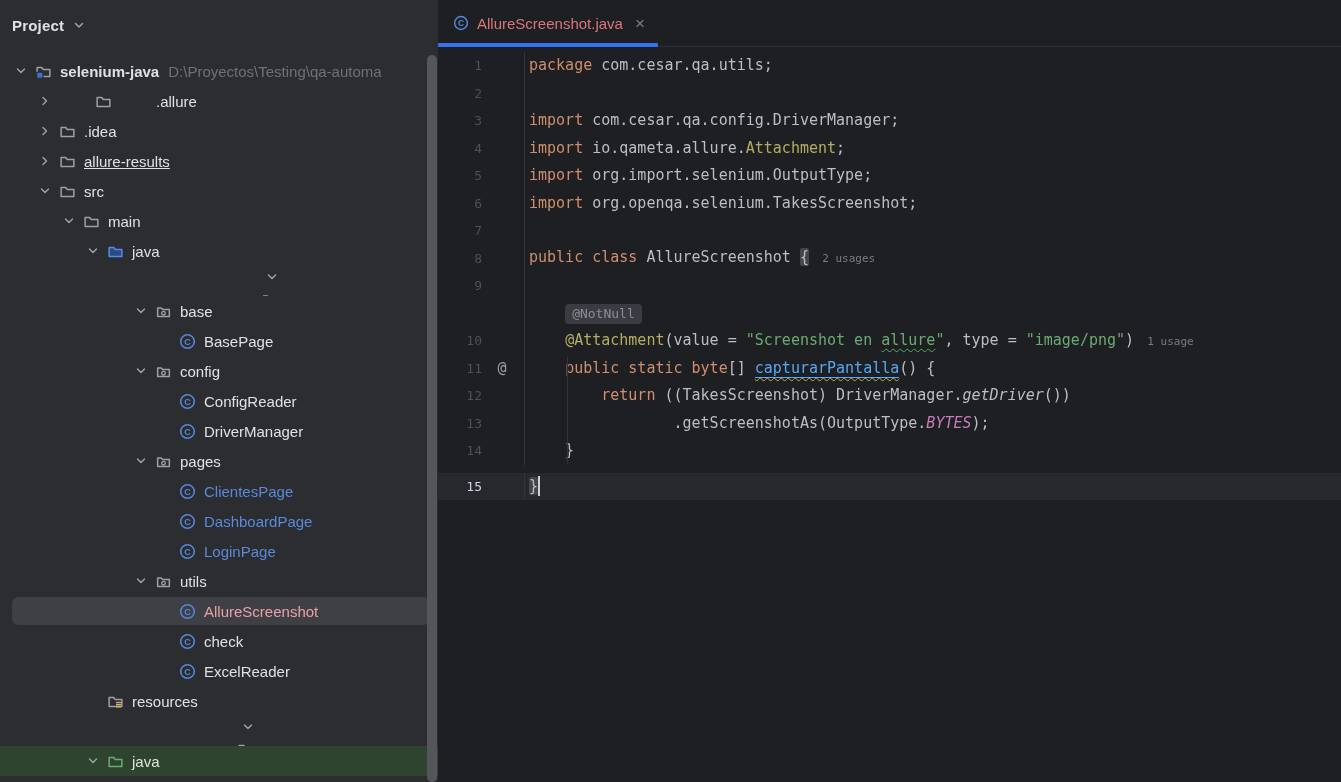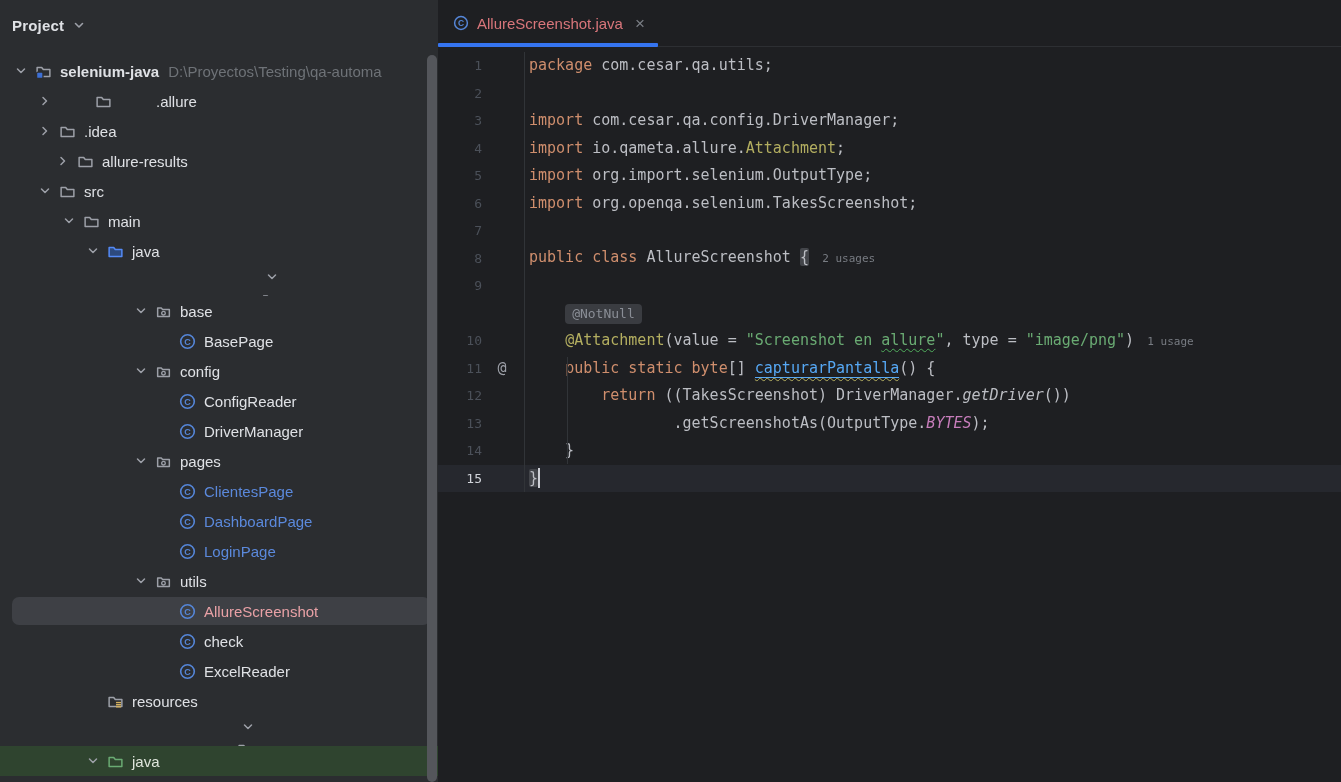--- a/index.html
+++ b/index.html
@@ -31,21 +31,21 @@
   
   .editor { flex:1; height:100%; background:var(--editor_bg); display:flex; flex-direction:column; min-width:0; }
   .tabbar { height:47px; flex:none; display:flex; align-items:stretch; border-bottom:1px solid #2d2f33; background:var(--editor_bg); }
   .tab { display:flex; align-items:center; padding:0 13px 0 15px; position:relative; cursor:default; }
   .tab .tab-label { color:var(--error_red); font-size:15px; margin-left:8px; }
   .tab .tab-close { color:#7a7e85; font-size:17px; margin-left:12px; line-height:1; }
   .tab::after { content:""; position:absolute; left:0; right:0; bottom:-1px; height:4px; background:var(--accent_blue); border-radius:1px; }
 
   .lines { position:relative; padding-top:5px; font-family:"DejaVu Sans Mono", monospace; }
   .eline { display:flex; height:27.5px; align-items:center; }
-  .eline.caret-line { background:var(--caret_line_bg); }
+  .eline.caret-line { background:var(--caret_line_bg);margin-top:8px; }
   .gut { width:87px; flex:none; display:flex; align-items:center; align-self:stretch; border-right:1px solid #313438; }
   .lnum { width:44px; text-align:right; font-size:13px; color:var(--gutter_num); flex:none; }
   .lnum.bright { color:#d1d4da; }
   .gicon { width:40px; text-align:center; font-size:15px; color:#9da0a8; flex:none; }
   pre.code { flex:1; font-family:inherit; font-size:15px; line-height:27.5px; color:var(--text); white-space:pre; padding-left:4px; min-width:0; }
   .k { color:var(--keyword); }
   .t { color:var(--text); }
   .s { color:var(--string); }
   .a { color:var(--annotation); }
   .i { color:var(--text); font-style:italic; }
@@ -109,21 +109,21 @@
               <polyline points="6,4.5 9.5,8 6,11.5" fill="none" stroke="#9da0a8" stroke-width="1.5" stroke-linecap="round" stroke-linejoin="round"></polyline>
             </svg>
           </span>
           <span class="ticon">
             <svg width="17" height="17" viewBox="0 0 16 16">
               <path d="M2 12.8 V4.2 h4.3 l1.5 1.9 H14 v6.7 z" fill="none" stroke="#9da0a8" stroke-width="1.4" stroke-linejoin="round"></path>
             </svg>
           </span>
           <span class="tlabel">.idea</span>
         </div>
-        <div class="trow" style="padding-left: 52px;">
+        <div class="trow" style="padding-left: 34px; text-decoration: underline;">
           <span class="chev">
             <svg width="16" height="16" viewBox="0 0 16 16">
               <polyline points="6,4.5 9.5,8 6,11.5" fill="none" stroke="#9da0a8" stroke-width="1.5" stroke-linecap="round" stroke-linejoin="round"></polyline>
             </svg>
           </span>
           <span class="ticon">
             <svg width="17" height="17" viewBox="0 0 16 16">
               <path d="M2 12.8 V4.2 h4.3 l1.5 1.9 H14 v6.7 z" fill="none" stroke="#9da0a8" stroke-width="1.4" stroke-linejoin="round"></path>
             </svg>
           </span>

